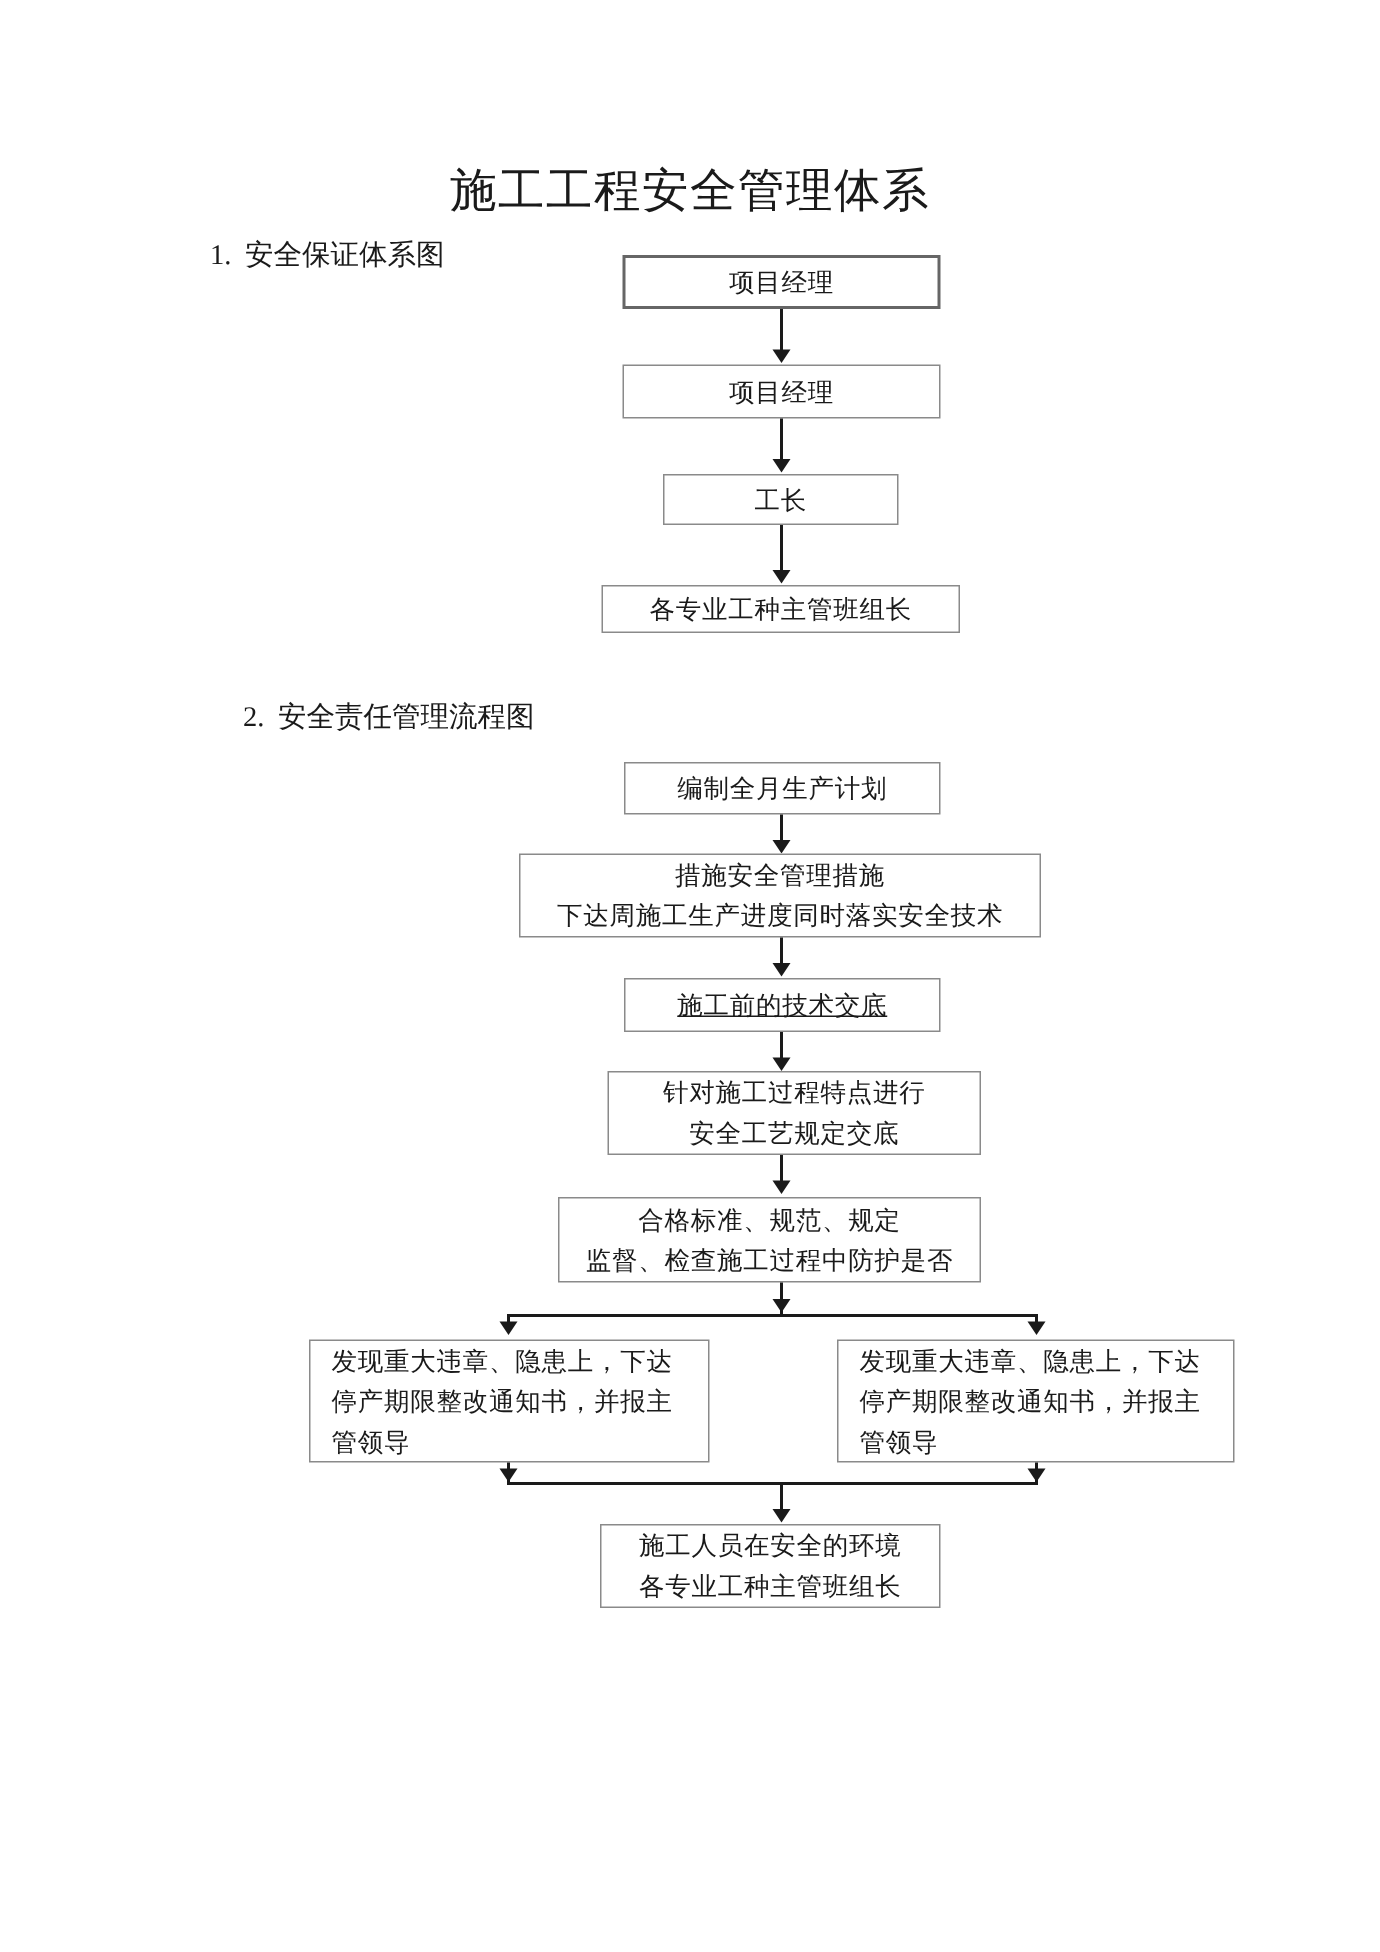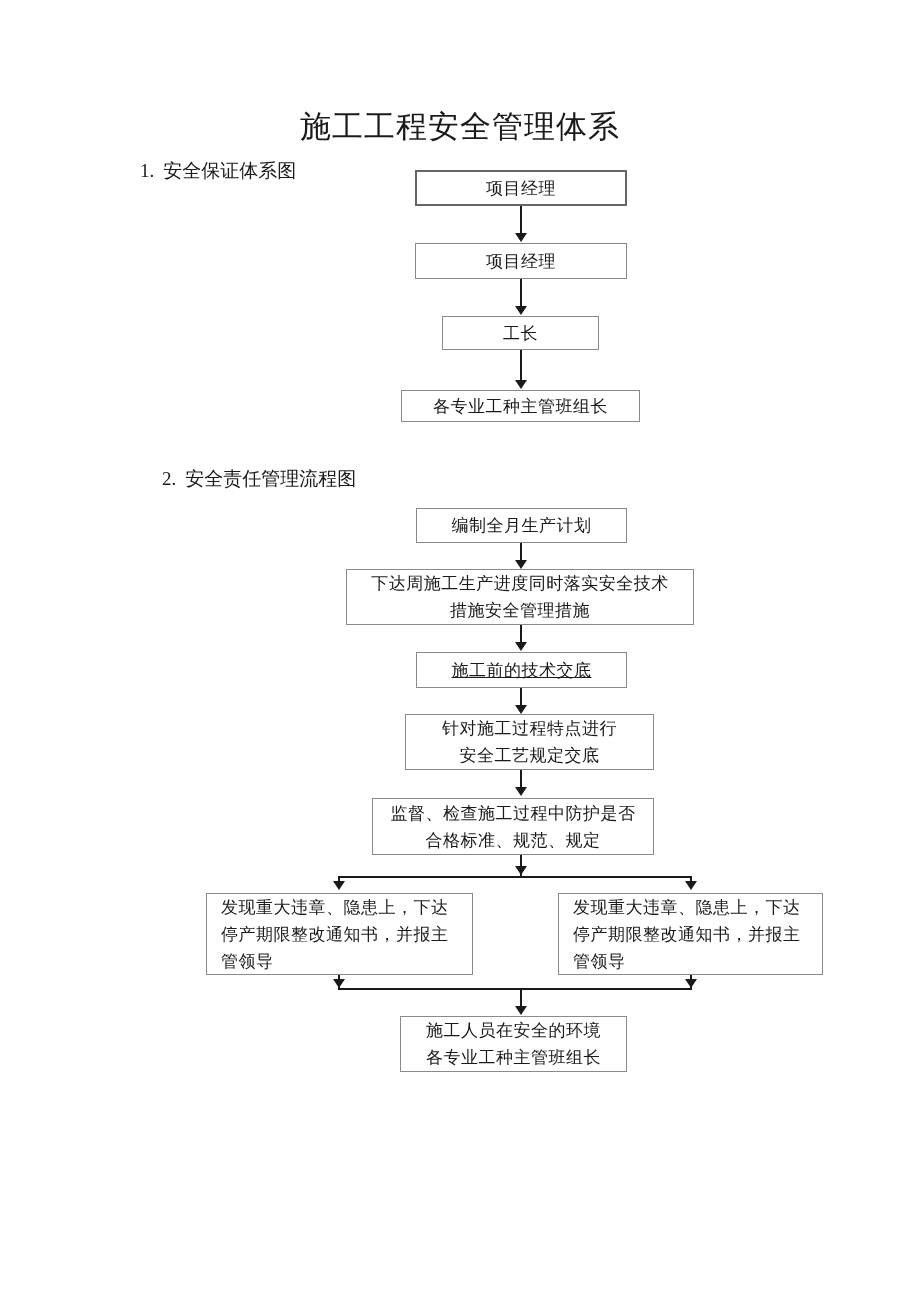--- a/index.html
+++ b/index.html
@@ -117,22 +117,22 @@
     <span class="sec-num">2.</span><span>安全责任管理流程图</span>
   </div>
 
   <div class="fbox" style="left:416px; top:508px; width:211px; height:35px;">编制全月生产计划</div>
 
   <div class="vline" style="left:520px; top:543px; height:22px;"></div>
   <div class="arrowhead" style="left:515px; top:560px;"></div>
 
   <div class="fbox" style="left:346px; top:569px; width:348px; height:56px;">
     <div>
+      <div>措施安全管理措施</div>
       <div>下达周施工生产进度同时落实安全技术</div>
-      <div>措施安全管理措施</div>
     </div>
   </div>
 
   <div class="vline" style="left:520px; top:625px; height:22px;"></div>
   <div class="arrowhead" style="left:515px; top:642px;"></div>
 
   <div class="fbox" style="left:416px; top:652px; width:211px; height:36px;text-decoration:underline;">施工前的技术交底</div>
 
   <div class="vline" style="left:520px; top:688px; height:22px;"></div>
   <div class="arrowhead" style="left:515px; top:705px;"></div>
@@ -142,22 +142,22 @@
       <div>针对施工过程特点进行</div>
       <div>安全工艺规定交底</div>
     </div>
   </div>
 
   <div class="vline" style="left:520px; top:770px; height:22px;"></div>
   <div class="arrowhead" style="left:515px; top:787px;"></div>
 
   <div class="fbox" style="left:372px; top:798px; width:282px; height:57px;">
     <div>
+      <div>合格标准、规范、规定</div>
       <div>监督、检查施工过程中防护是否</div>
-      <div>合格标准、规范、规定</div>
     </div>
   </div>
 
   <div class="vline" style="left:520px; top:855px; height:21px;"></div>
   <div class="arrowhead" style="left:515px; top:866px;"></div>
   <div class="hline" style="left:338px; top:876px; width:354px;"></div>
   <div class="vline" style="left:338px; top:876px; height:10px;"></div>
   <div class="arrowhead" style="left:333px; top:881px;"></div>
   <div class="vline" style="left:690px; top:876px; height:10px;"></div>
   <div class="arrowhead" style="left:685px; top:881px;"></div>

